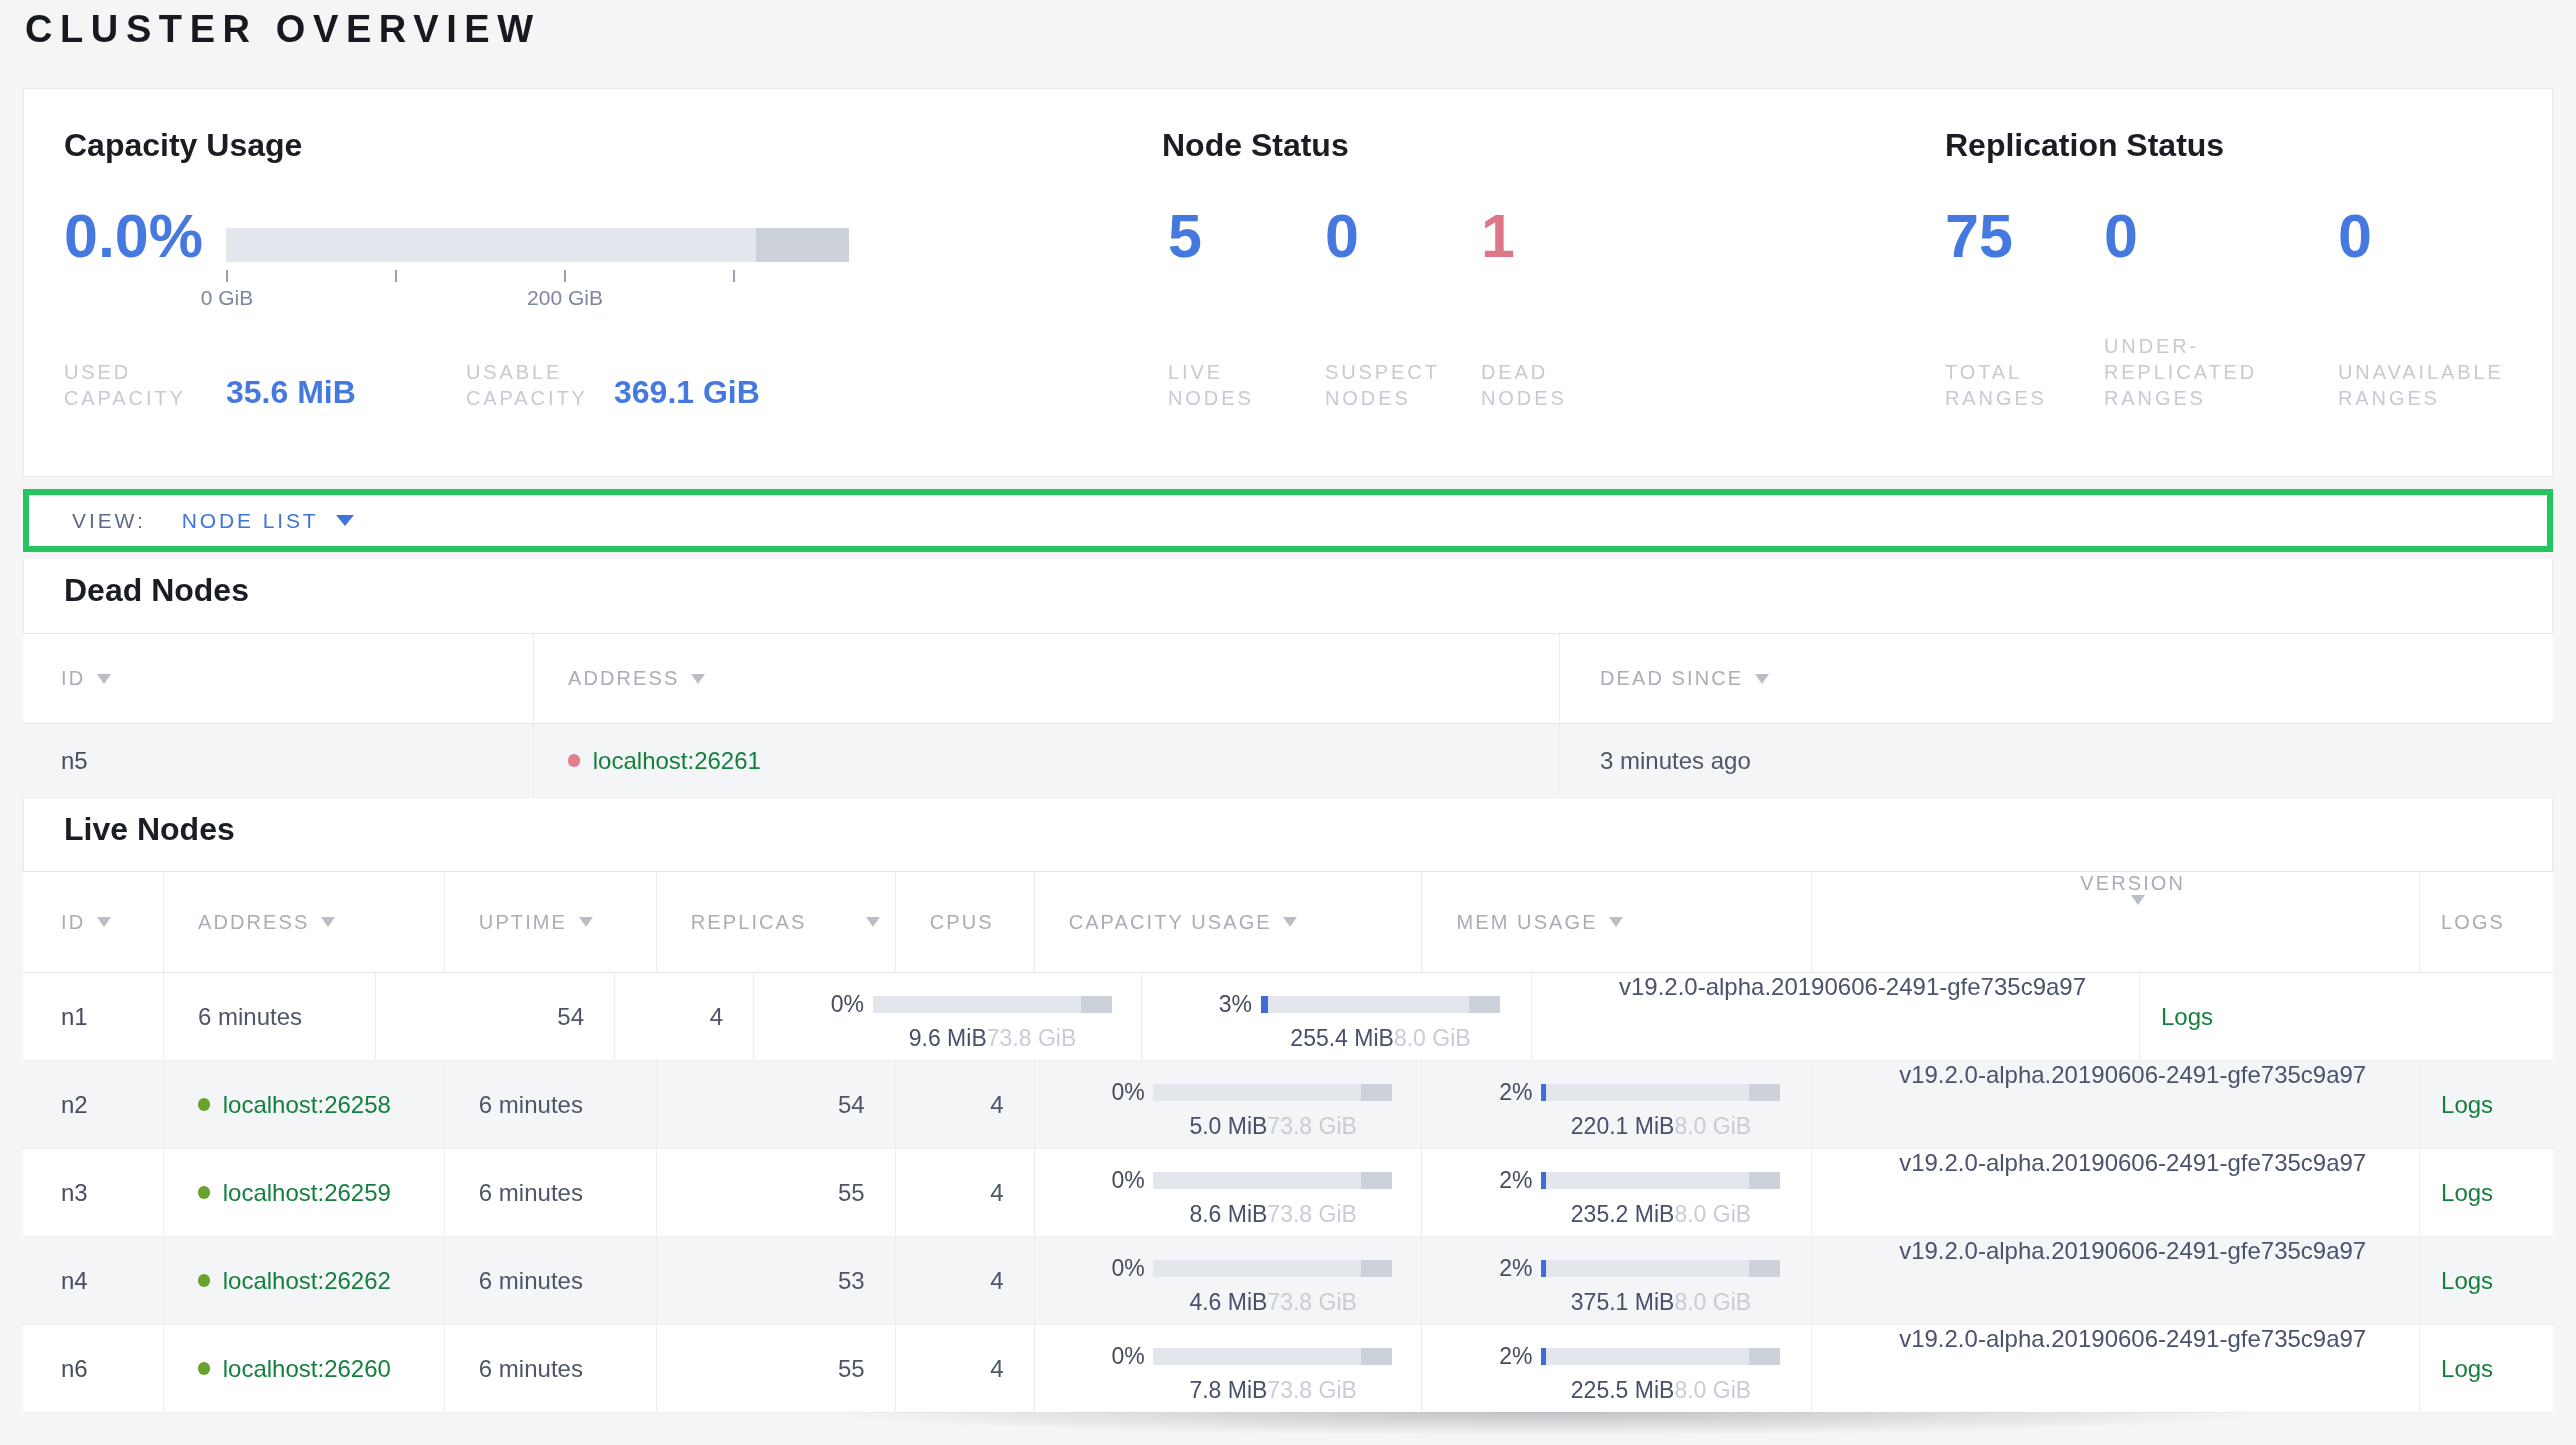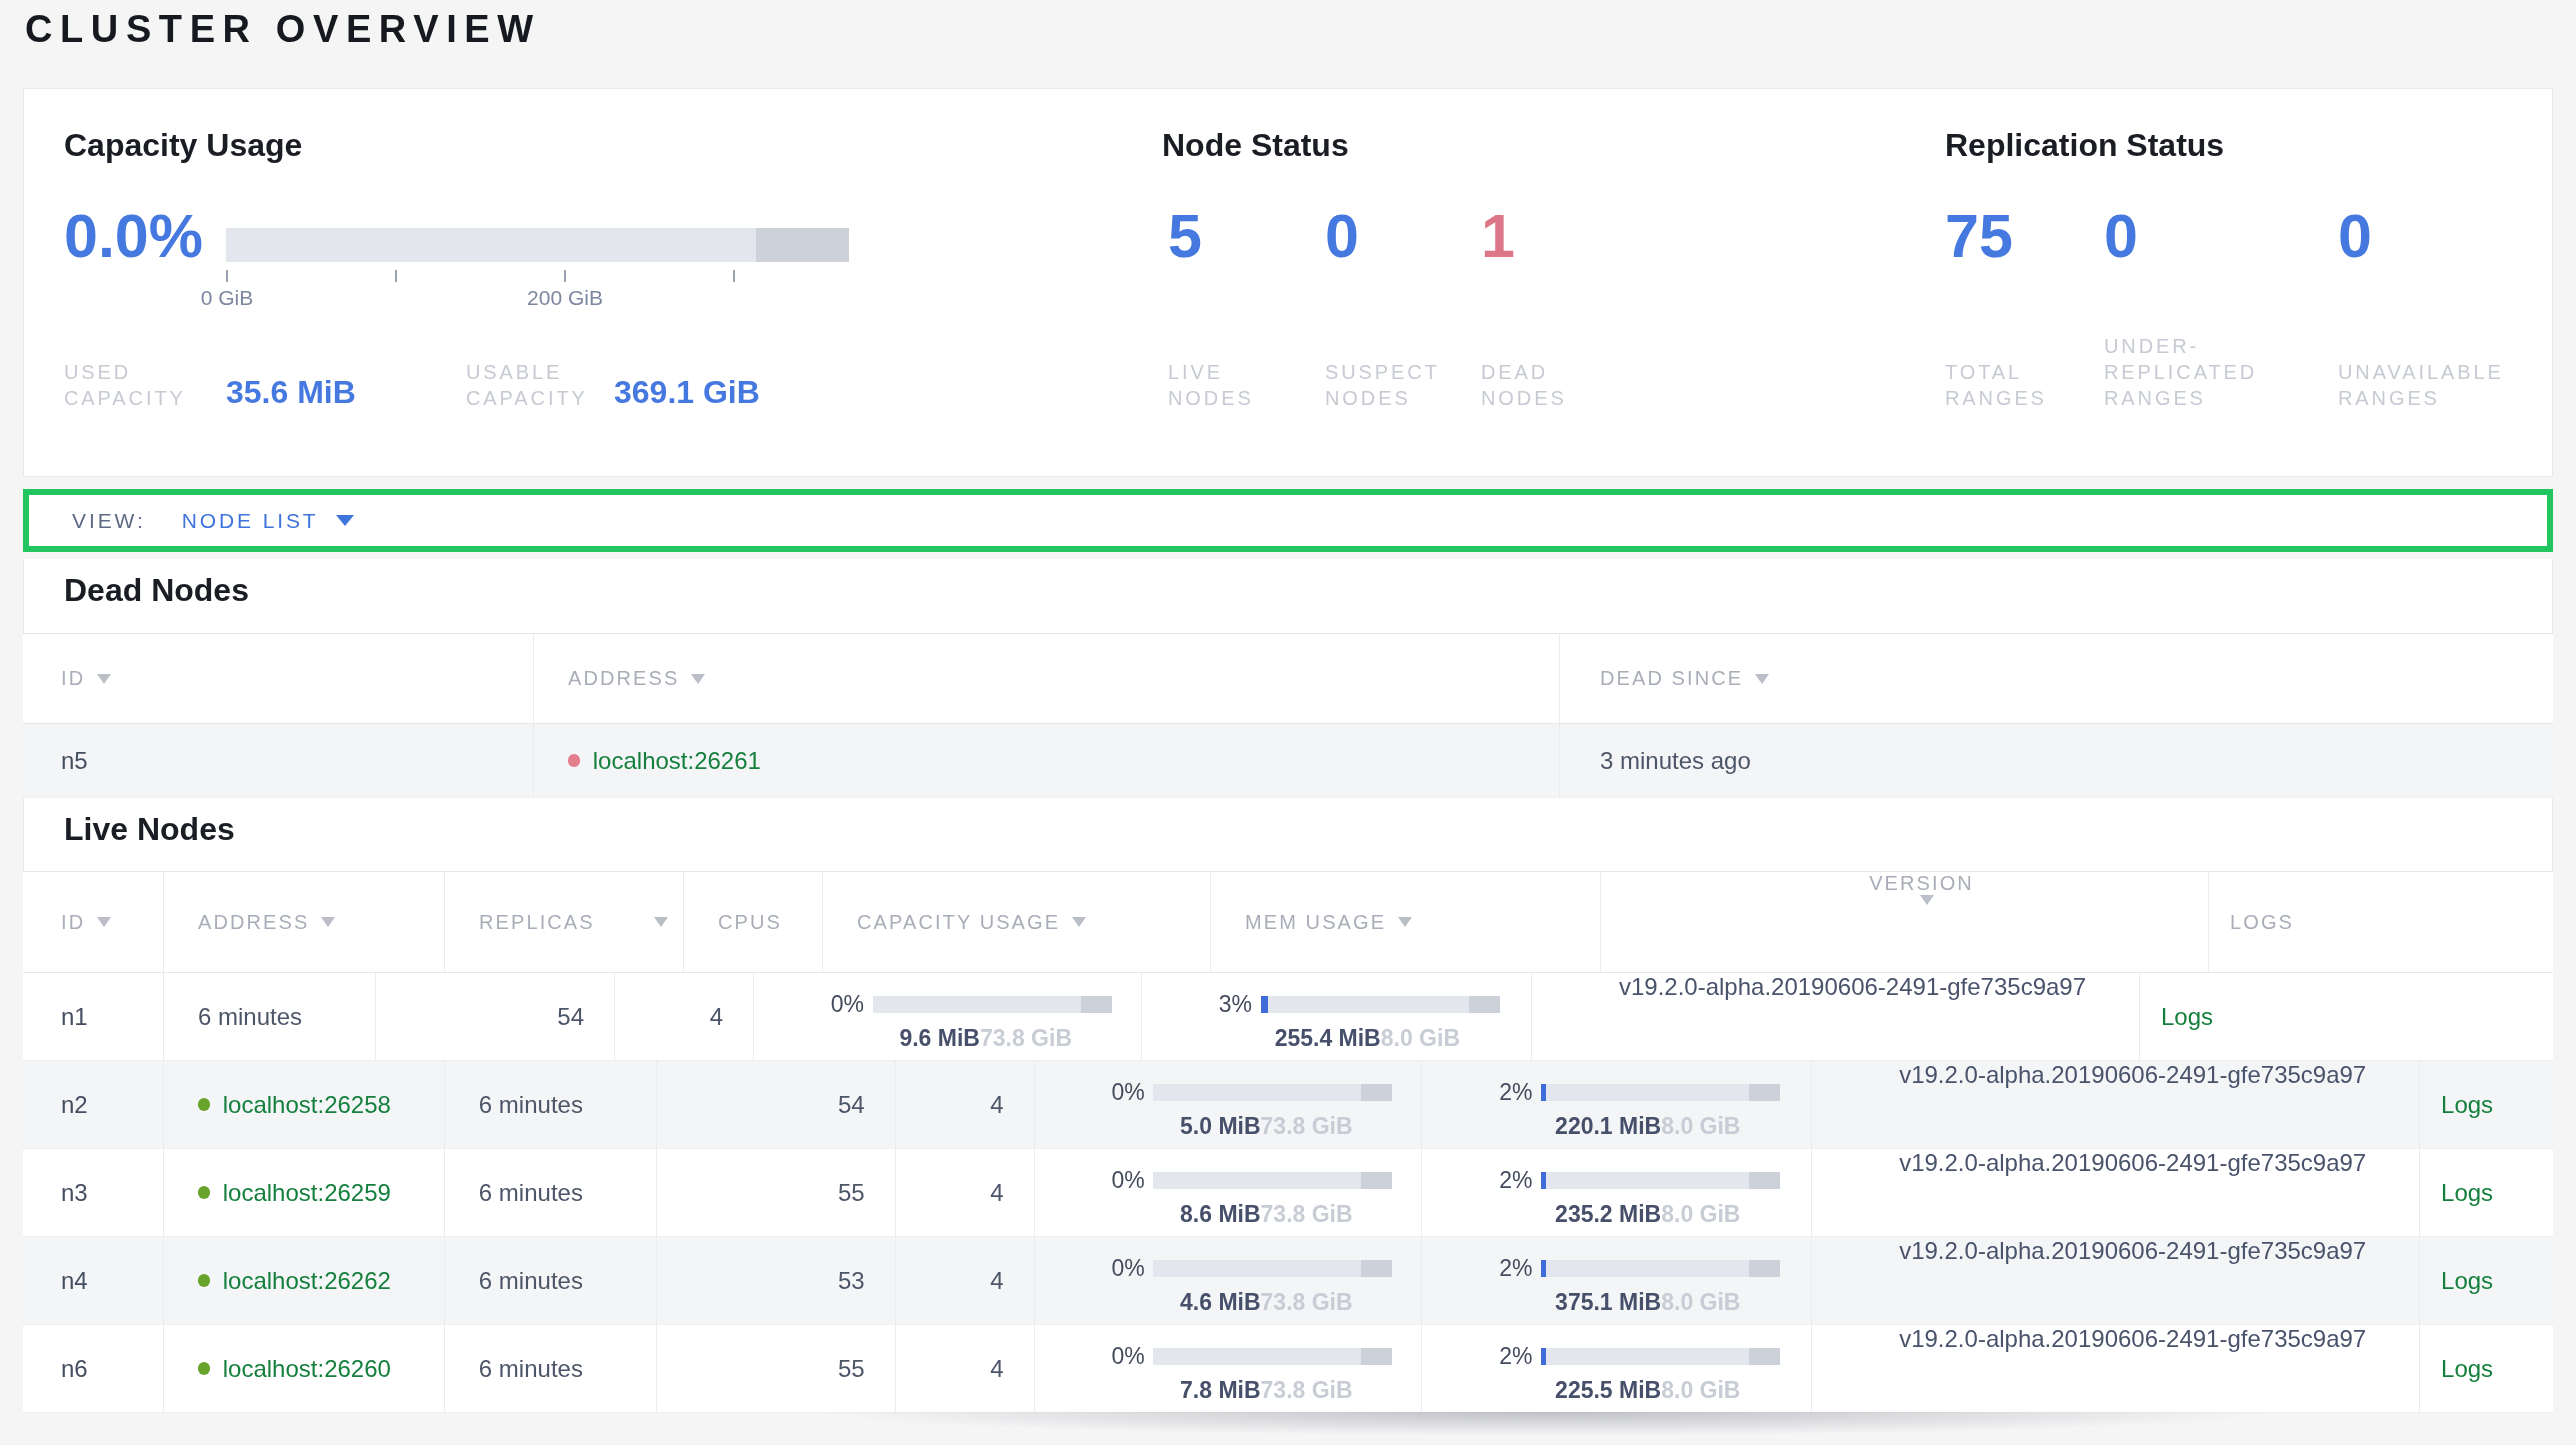--- a/index.html
+++ b/index.html
@@ -135,22 +135,22 @@
   .link { color:#15803d; text-decoration:none; cursor:pointer;text-align:right; }
 
   
   .gauge-cell { display:block; padding-top:18px; }
   .gauge-line { display:flex; align-items:center; }
   .gauge-pct { width:76px; text-align:right; margin-right:8.6px; font-size:23px; color:#434b5c; }
   .mini-bar { position:relative; flex:none; width:239px; height:17px; background:#e3e6ed; }
   .mini-bar .bar-dark { position:absolute; right:0; top:0; width:13%; height:100%; background:#cdd1da; }
   .mini-bar .bar-fill { position:absolute; left:0; top:0; height:100%; background:#3f6cd9; }
   .gauge-vals {
-    display:flex; justify-content:flex-end;
-    width:239px; margin-left:45px; margin-top:6.7px; font-size:23px;font-weight:bold;
+    display:flex; justify-content:center;
+    width:239px; margin-left:85px; margin-top:6.7px; font-size:23px;
   }
   .gauge-used { color:#47506a; }
   .gauge-total { color:#c8ccd5; }
 
   .bottom-shadow {
     position:absolute; top:1412px; left:668px; width:1833px; height:33px;
     background:radial-gradient(ellipse 55% 100% at 48% 0%, rgba(40,45,60,0.26), rgba(40,45,60,0) 72%);
     pointer-events:none;
   }
 </style>
@@ -263,20 +263,24 @@
   <div class="table" id="live-table">
     <div class="thead">
       <div class="th first lc0">
         <span>ID</span>
         <span class="sort-arrow"></span>
       </div>
       <div class="th lc1">
         <span>ADDRESS</span>
         <span class="sort-arrow"></span>
       </div>
+      <div class="th lc2">
+        <span>UPTIME</span>
+        <span class="sort-arrow"></span>
+      </div>
       <div class="th lc3">
         <span>REPLICAS</span>
         <span class="sort-arrow"></span>
       </div>
       <div class="th lc4">
         <span>CPUS</span>
       </div>
       <div class="th lc5">
         <span>CAPACITY USAGE</span>
         <span class="sort-arrow"></span>

